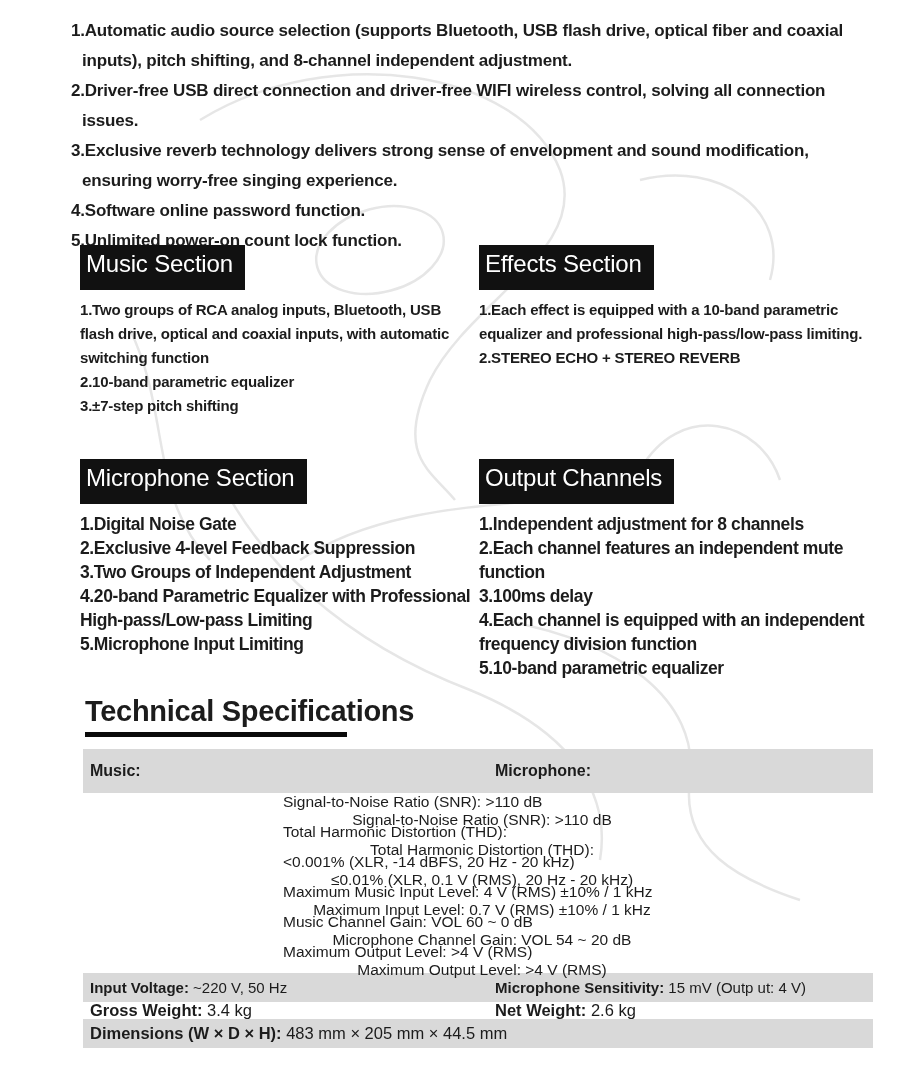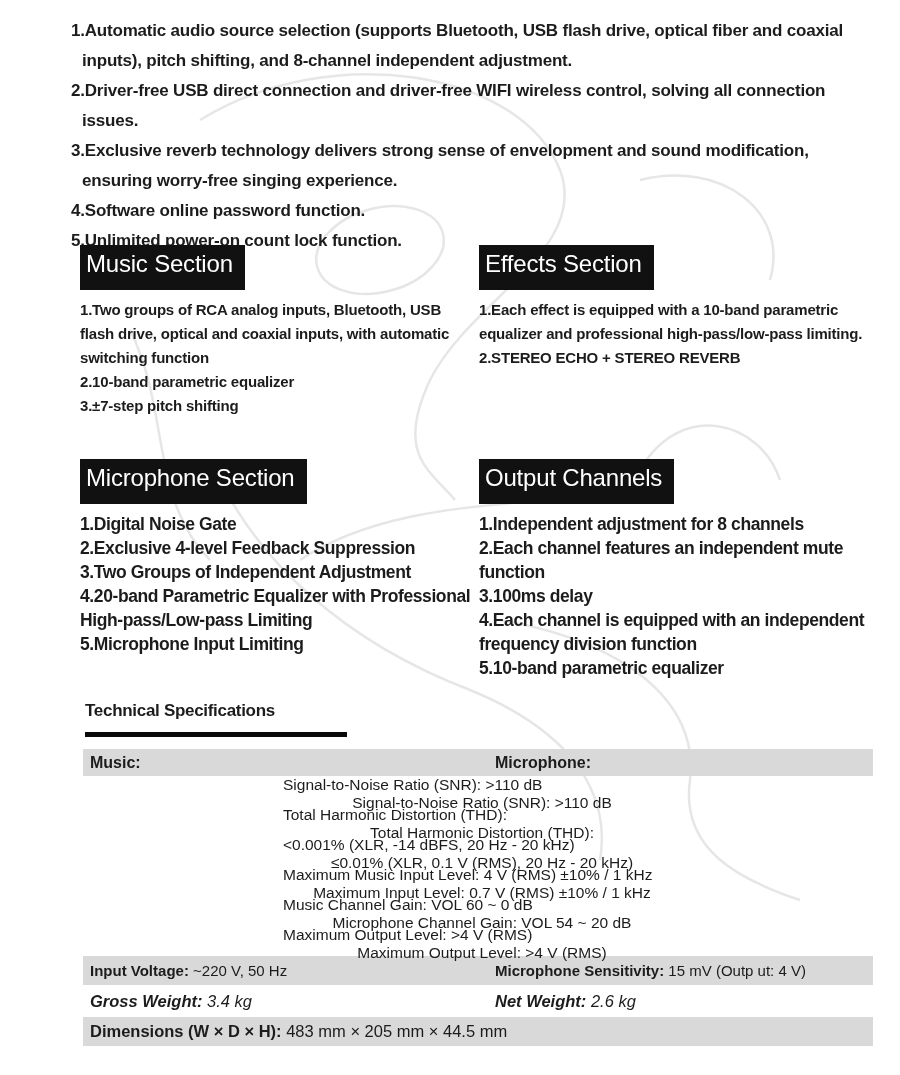--- a/index.html
+++ b/index.html
@@ -28,33 +28,33 @@
   .sec-output{left:479px;top:459px;width:414px;}
   .sec-header{display:inline-block;background:var(--header-bg);color:var(--header-text);
     font-size:24px;font-weight:normal;line-height:1;padding:7px 12px 14px 6px;letter-spacing:-0.2px;}
   .sec-list{margin-top:8px;line-height:24px;font-weight:bold;}
   .wide-list{font-size:15px;letter-spacing:-0.2px;}
   .narrow-list{font-size:17.5px;letter-spacing:-0.4px;}
   .sec-list div{white-space:pre-wrap;}
 
   
   .tech{position:absolute;left:83px;top:694px;width:790px;}
-  .tech-title{font-size:17px;font-weight:bold;letter-spacing:-0.3px;line-height:34px;margin-left:2px;}
+  .tech-title{font-size:29px;font-weight:bold;letter-spacing:-0.3px;line-height:34px;margin-left:2px;}
   .tech-rule{width:262px;height:5px;background:#0a0a0a;margin:4px 0 0 2px;}
   .spec-table{margin-top:12px;width:790px;font-size:15.5px;}
   .row{display:flex;align-items:center;}
   .row.gray{background:var(--row-gray);}
   .cell{white-space:pre-wrap;}
   .cell.left{width:404px;padding-left:7px;}
   .cell.right{flex:1;padding-left:8px;}
   .cell.full{width:100%;padding-left:7px;}
-  .header-row{height:27px;font-weight:bold;font-size:16px;}
+  .header-row{height:44px;font-weight:bold;font-size:16px;}
   .spec-row{height:30px;flex-direction:column;}
   .power-row{height:29px;font-size:15px;}
-  .weight-row{height:32px;font-size:16.5px;font-style:italic;}
+  .weight-row{height:17px;font-size:16.5px;}
   .dim-row{height:29px;font-size:16.5px;justify-content:center;}
   .lbl{font-weight:bold;}
 </style>
 </head>
 <body>
 
 <div class="page">
 
   <svg class="watermark" width="900" height="1075" viewBox="0 0 900 1075">
     <g fill="none" stroke="#e2e2e2" stroke-width="2.5" opacity="0.85">

